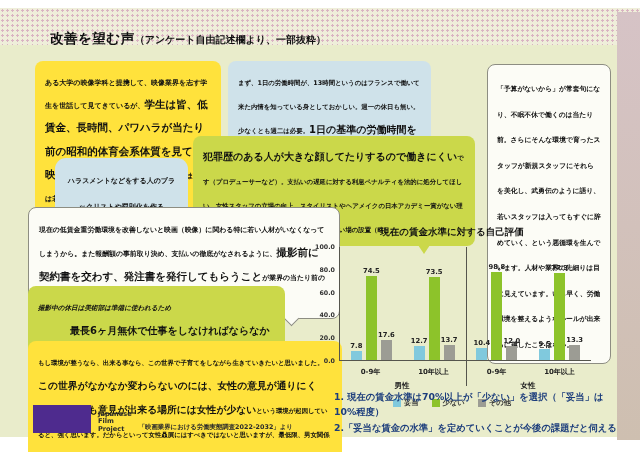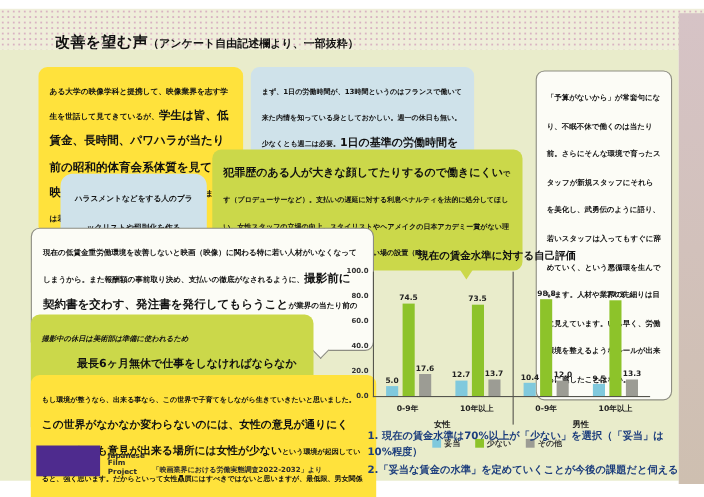--- a/index.html
+++ b/index.html
@@ -159,21 +159,21 @@
           <div>80.0</div>
           <div>60.0</div>
           <div>40.0</div>
           <div>20.0</div>
           <div>0.0</div>
         </div>
       <div class="plot" id="plot">
         <div class="gender-divider"></div>
       <div class="bar-group">
             <div class="bar-wrap">
-              <div class="bar-value">5.0</div>
+              <div class="bar-value">7.8</div>
               <div class="bar" style="height: 7.8%; background: rgb(128, 201, 221);"></div>
             </div>
             <div class="bar-wrap">
               <div class="bar-value">74.5</div>
               <div class="bar" style="height: 74.5%; background: rgb(141, 195, 42);"></div>
             </div>
             <div class="bar-wrap">
               <div class="bar-value">17.6</div>
               <div class="bar" style="height: 17.6%; background: rgb(156, 156, 148);"></div>
             </div>
@@ -222,22 +222,22 @@
           </div>
         </div>
     </div>
     <div class="cat-row" id="cat-row">
         <div>0-9年</div>
         <div>10年以上</div>
         <div>0-9年</div>
         <div>10年以上</div>
       </div>
     <div class="gender-row" id="gender-row">
+        <div>男性</div>
         <div>女性</div>
-        <div>男性</div>
       </div>
     <div class="legend" id="legend">
         <div class="legend-item">
           <span class="legend-swatch" style="background: rgb(128, 201, 221);"></span>
           <span>妥当</span>
         </div>
         <div class="legend-item">
           <span class="legend-swatch" style="background: rgb(141, 195, 42);"></span>
           <span>少ない</span>
         </div>

